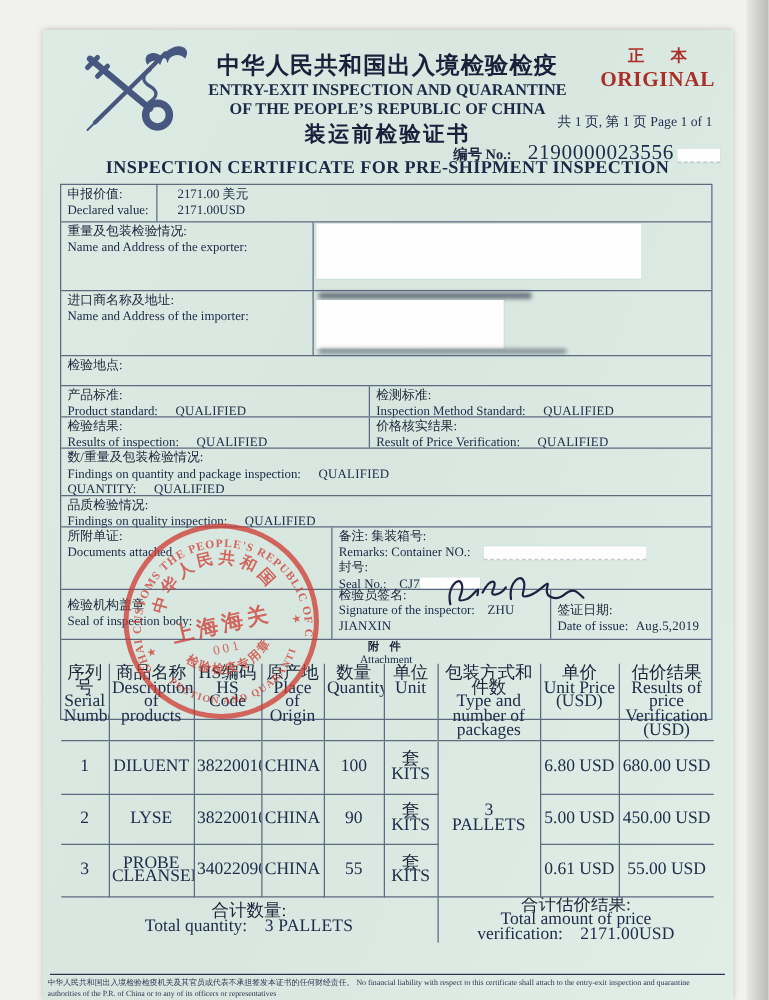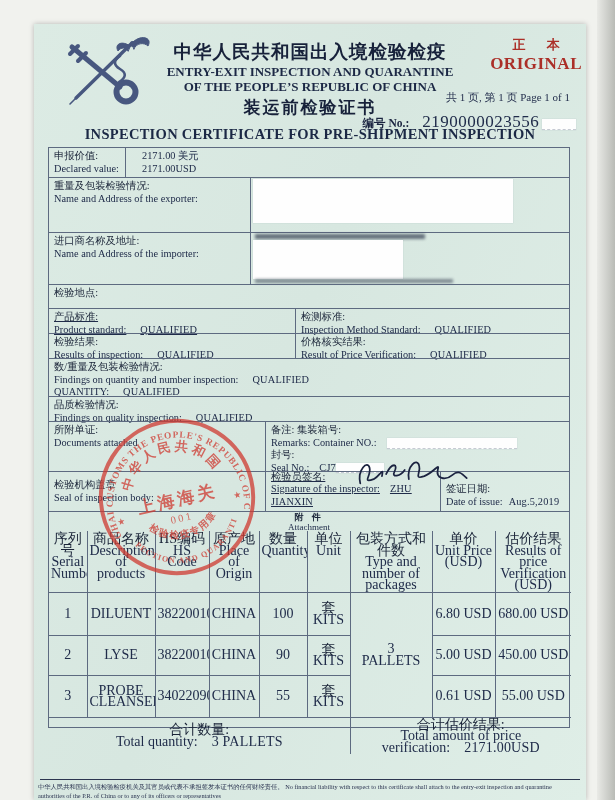--- a/index.html
+++ b/index.html
@@ -10,32 +10,32 @@
       background:linear-gradient(to right,#e9eae6,#b9bbb6);}
   .paper{position:absolute;left:34px;top:24px;width:552px;height:776px;overflow:hidden;
       background:linear-gradient(112deg,#dcebe4 0%,#d7e7e0 45%,#dfeee7 100%);
       box-shadow:0 0 5px rgba(0,0,0,.25);color:#202c4a;}
   .abs{position:absolute;}
   
   .emblem{left:22px;top:10px;width:102px;height:74px;}
   .title-block{left:118px;top:15px;width:316px;text-align:center;}
   .title-cn{font-size:18.5px;font-weight:bold;color:#17213a;letter-spacing:1px;white-space:nowrap;}
   .title-en{font-size:13px;font-weight:bold;line-height:15px;color:#1c2845;white-space:nowrap;}
-  .copy-block{right:4px;top:12px;text-align:center;color:#ab2f28;}
+  .copy-block{right:14px;top:12px;text-align:center;color:#ab2f28;}
   .copy-cn{font-size:13px;font-weight:bold;letter-spacing:9px;padding-left:9px;}
   .copy-en{font-size:17px;font-weight:bold;letter-spacing:.5px;}
   .page-info{right:16px;top:66px;font-size:11px;color:#25304e;white-space:nowrap;}
   .cert-title-cn{left:0;top:72px;width:100%;text-align:center;font-size:17px;font-weight:bold;color:#17213a;letter-spacing:2px;}
   .serial-line{right:10px;top:88px;font-size:11.5px;white-space:nowrap;}
   .serial-label{font-weight:bold;color:#1b2440;}
   .serial-value{font-size:17px;letter-spacing:.5px;margin-left:10px;}
   .cert-title-en{left:0;top:102px;width:100%;text-align:center;font-size:14.5px;font-weight:bold;color:#1b2845;letter-spacing:.3px;}
   
   :root{--bd:#5d6a80;--ink:#202c4a;--cn:#1a2438;}
-  .form{left:14px;top:123px;width:522px;height:581px;border:1px solid var(--bd);box-sizing:border-box;font-size:10.3px;line-height:12.5px;}
+  .form{left:14px;top:123px;width:522px;height:429px;border:1px solid var(--bd);box-sizing:border-box;font-size:10.3px;line-height:12.5px;}
   .form *{box-sizing:border-box;}
   .r{position:relative;display:flex;border-top:1px solid var(--bd);}
   .r.first{border-top:none;}
   .cell{padding:2px 5px;}
   .vdiv{border-right:1px solid var(--bd);}
   .cn{color:var(--cn);}
   .val{margin-left:14px;letter-spacing:.2px;}
   .redact{display:inline-block;background:#fefefe;vertical-align:middle;box-shadow:0 0 1px rgba(90,100,120,.25);}
   .redact.marks{border-bottom:1px dashed rgba(130,140,160,.45);}
   .blurline{position:absolute;background:#333d50;filter:blur(1.7px);opacity:.7;}
@@ -137,21 +137,21 @@
         </div>
       </div>
 
       <div class="r" style="height:24px;">
         <div class="cell">
           <div class="cn">检验地点:</div>
         </div>
       </div>
 
       <div class="r" style="height:25px;">
-        <div class="cell vdiv" style="width:247px;text-decoration:underline;">
+        <div class="cell vdiv" style="width:247px;">
           <div class="cn">产品标准:</div>
           <div><span>Product standard:</span><span class="val">QUALIFIED</span></div>
         </div>
         <div class="cell" style="flex:1;">
           <div class="cn">检测标准:</div>
           <div><span>Inspection Method Standard:</span><span class="val">QUALIFIED</span></div>
         </div>
       </div>
 
       <div class="r" style="height:25px;">
@@ -161,21 +161,21 @@
         </div>
         <div class="cell" style="flex:1;">
           <div class="cn">价格核实结果:</div>
           <div><span>Result of Price Verification:</span><span class="val">QUALIFIED</span></div>
         </div>
       </div>
 
       <div class="r" style="height:38px;">
         <div class="cell">
           <div class="cn">数/重量及包装检验情况:</div>
-          <div><span>Findings on quantity and number inspection:</span><span class="val">QUALIFIED</span></div>
+          <div><span>Findings on quantity and package inspection:</span><span class="val">QUALIFIED</span></div>
           <div><span>QUANTITY:</span><span class="val">QUALIFIED</span></div>
         </div>
       </div>
 
       <div class="r" style="height:25px;">
         <div class="cell">
           <div class="cn">品质检验情况:</div>
           <div><span>Findings on quality inspection:</span><span class="val">QUALIFIED</span></div>
         </div>
       </div>
@@ -191,21 +191,21 @@
           <div class="cn">封号:</div>
           <div><span>Seal No.:</span><span class="val" style="margin-left:10px;">CJ7</span><span class="redact marks" style="width:48px;height:10px;"></span></div>
         </div>
       </div>
 
       <div class="r" style="height:40px;">
         <div class="cell vdiv flexcol center-v" style="width:217px;">
           <div class="cn">检验机构盖章</div>
           <div>Seal of inspection body:</div>
         </div>
-        <div class="cell vdiv flexcol bottom" style="width:175px;position:relative;text-decoration:underline;">
+        <div class="cell vdiv flexcol bottom" style="width:175px;position:relative;">
           <svg class="sig" viewBox="0 0 120 40">
             <path d="M8,30 C5,17 15,7 17,15 C19,23 9,30 21,26 C27,23 31,13 29,23 M33,21 C39,9 45,11 41,19 C38,25 47,23 51,17 M55,26 C53,13 63,5 65,13 C67,19 59,27 70,23 C80,19 85,9 83,17 C81,25 90,28 97,22 C103,17 106,20 111,25" fill="none" stroke="#1b2340" stroke-width="1.7" stroke-linecap="round"></path>
           </svg>
           <div class="cn">检验员签名:</div>
           <div><span>Signature of the inspector:</span><span class="val" style="margin-left:10px;">ZHU JIANXIN</span></div>
         </div>
         <div class="cell flexcol bottom" style="flex:1;">
           <div class="cn">签证日期:</div>
           <div><span>Date of issue:</span><span class="val" style="margin-left:6px;">Aug.5,2019</span></div>
         </div>

